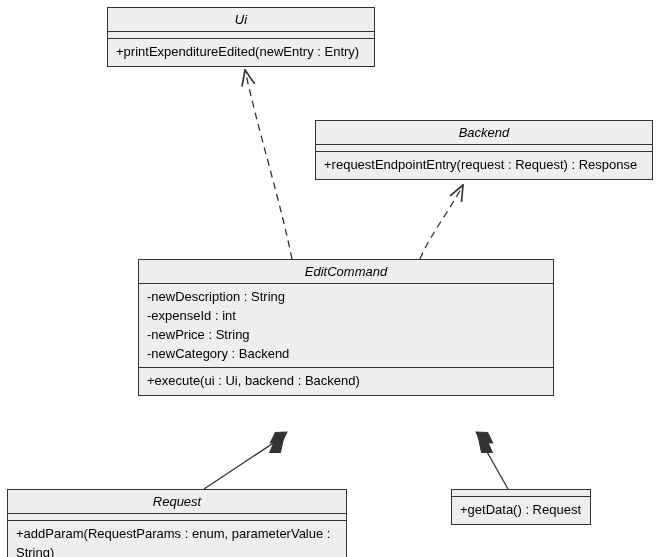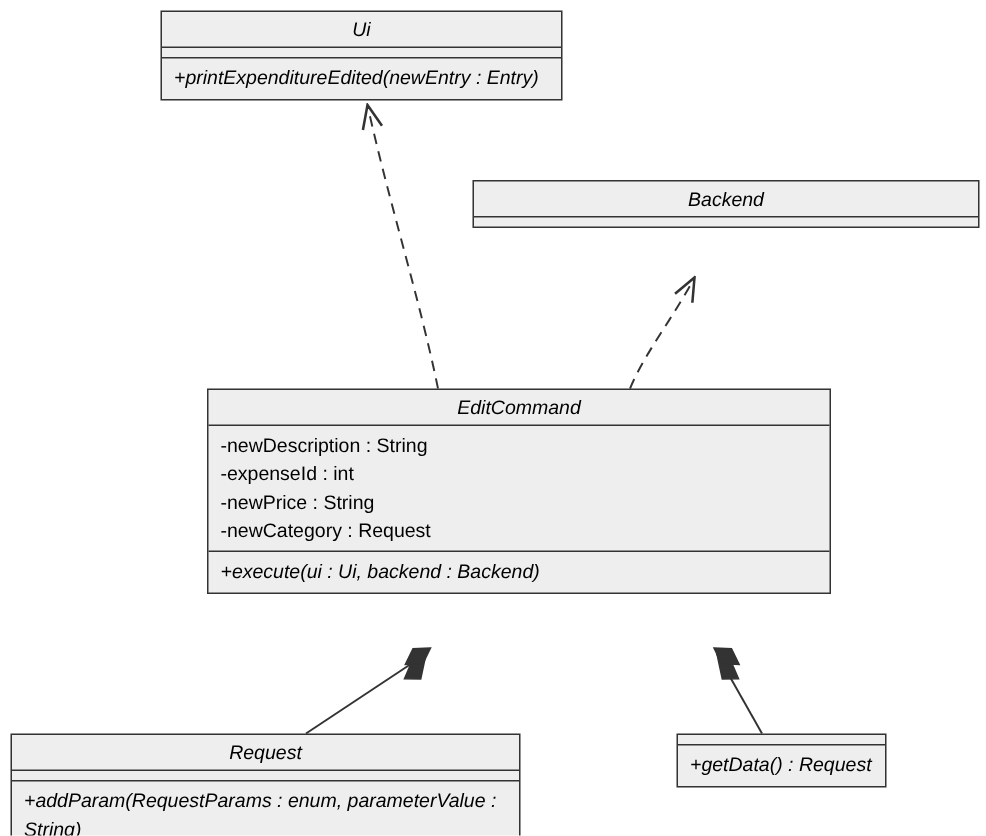--- a/index.html
+++ b/index.html
@@ -25,21 +25,20 @@
     font-weight: normal;
     font-style: italic;
   }
   .uml-section {
     border-bottom: 1.5px solid #333;
     padding: 4px 8px;
     line-height: 1.45;
   }
   .uml-section:last-child {
     border-bottom: none;
-    font-style: italic;
   }
   .empty-section {
     min-height: 6px;
     padding: 0;
   }
   svg.connectors {
     position: absolute;
     top: 0;
     left: 0;
     width: 657px;
@@ -54,29 +53,32 @@
   <div class="uml-title">Ui</div>
   <div class="uml-section empty-section"></div>
   <div class="uml-section">
     <div>+printExpenditureEdited(newEntry : Entry)</div>
   </div>
 </div>
 
 <div class="uml-class" style="left:315px; top:120px; width:338px;">
   <div class="uml-title">Backend</div>
   <div class="uml-section empty-section"></div>
+  <div class="uml-section">
+    <div>+requestEndpointEntry(request : Request) : Response</div>
+  </div>
 </div>
 
 <div class="uml-class" style="left:138px; top:259px; width:416px;">
   <div class="uml-title">EditCommand</div>
   <div class="uml-section">
     <div>-newDescription : String</div>
     <div>-expenseId : int</div>
     <div>-newPrice : String</div>
-    <div>-newCategory : Request</div>
+    <div>-newCategory : Backend</div>
   </div>
   <div class="uml-section">
     <div>+execute(ui : Ui, backend : Backend)</div>
   </div>
 </div>
 
 <div class="uml-class" style="left:7px; top:489px; width:340px;">
   <div class="uml-title">Request</div>
   <div class="uml-section empty-section"></div>
   <div class="uml-section">

